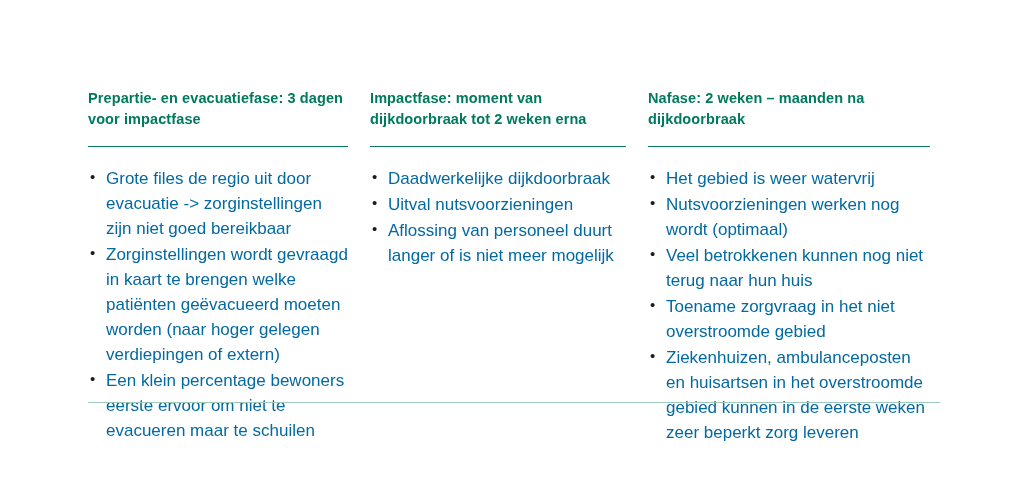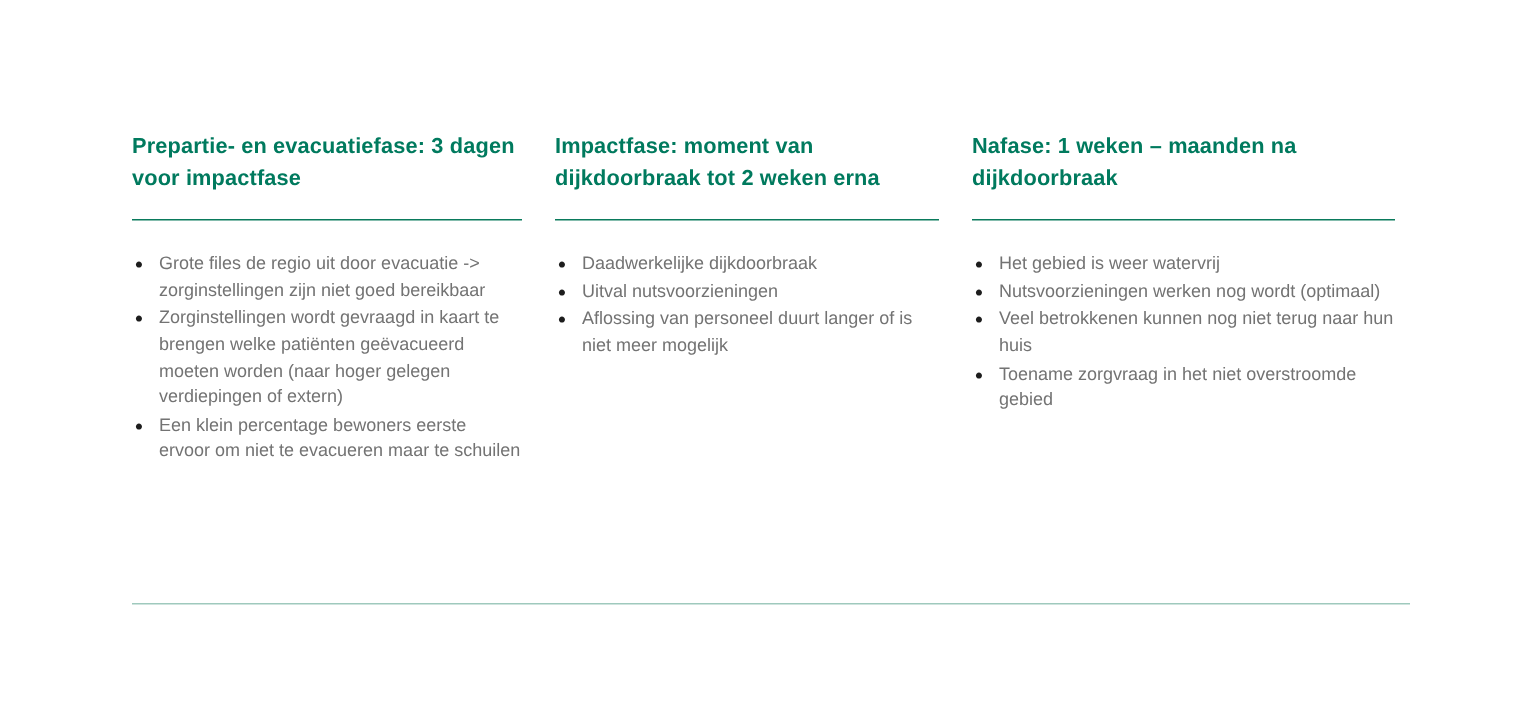--- a/index.html
+++ b/index.html
@@ -48,23 +48,23 @@
   }
   .bullets {
     list-style: none;
     margin: 0;
     padding: 20px 0 0 0;
   }
   .bullets li {
     position: relative;
     padding-left: 18px;
     margin-bottom: 1px;
-    font-size: 12px;
+    font-size: 17px;
     line-height: 1.47;
-    color: #737373;
+    color: #0369a1;
   }
   .bullets li::before {
     content: "\2022";
     position: absolute;
     left: 2px;
     top: -1px;
     font-size: 15px;
     color: #1d1d1d;
   }
   .bottom-rule {
@@ -95,26 +95,27 @@
       <div class="col-header">Impactfase: moment van dijkdoorbraak tot 2 weken erna</div>
       <div class="rule-top"></div>
       <ul class="bullets">
         <li>Daadwerkelijke dijkdoorbraak</li>
         <li>Uitval nutsvoorzieningen</li>
         <li>Aflossing van personeel duurt langer of is niet meer mogelijk</li>
       </ul>
     </div>
 
     <div class="column col-2">
-      <div class="col-header">Nafase: 1 weken – maanden na dijkdoorbraak</div>
+      <div class="col-header">Nafase: 2 weken – maanden na dijkdoorbraak</div>
       <div class="rule-top"></div>
       <ul class="bullets">
         <li>Het gebied is weer watervrij</li>
         <li>Nutsvoorzieningen werken nog wordt (optimaal)</li>
         <li>Veel betrokkenen kunnen nog niet terug naar hun huis</li>
         <li>Toename zorgvraag in het niet overstroomde gebied</li>
+        <li>Ziekenhuizen, ambulanceposten en huisartsen in het overstroomde gebied kunnen in de eerste weken zeer beperkt zorg leveren</li>
       </ul>
     </div>
 
   </div>
 
   <div class="bottom-rule"></div>
 </div>
 
 </body></html>

